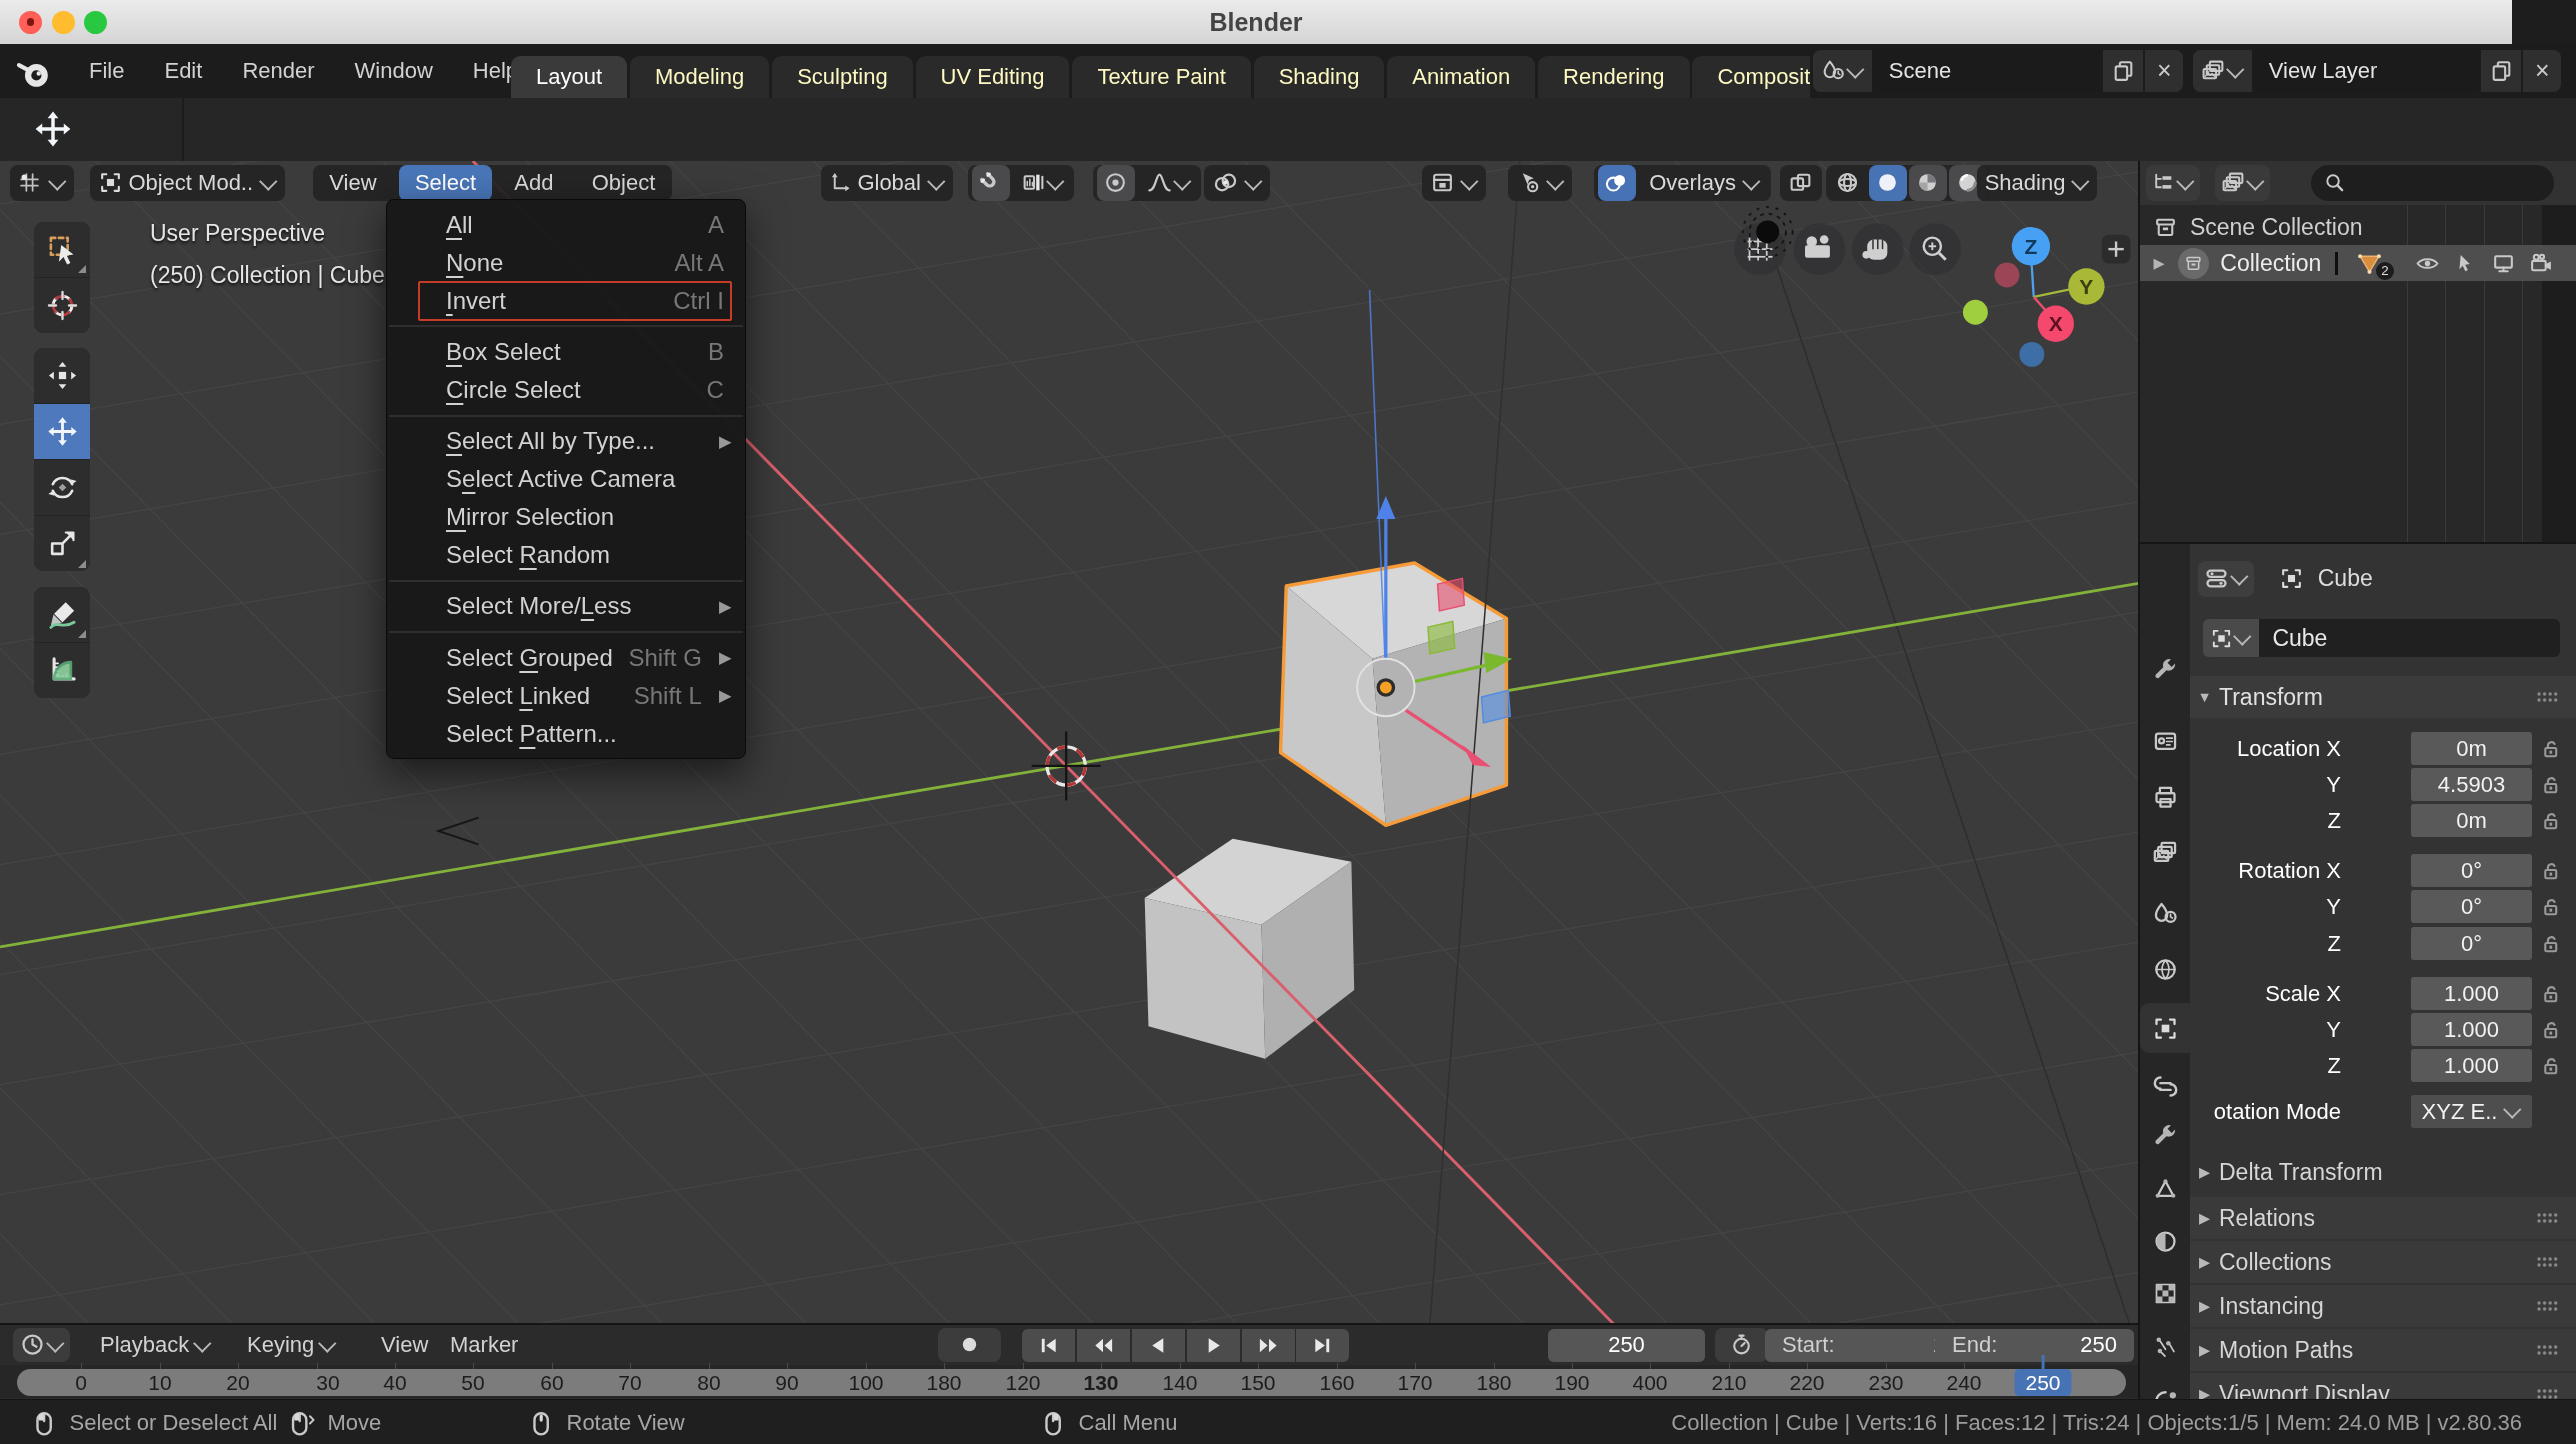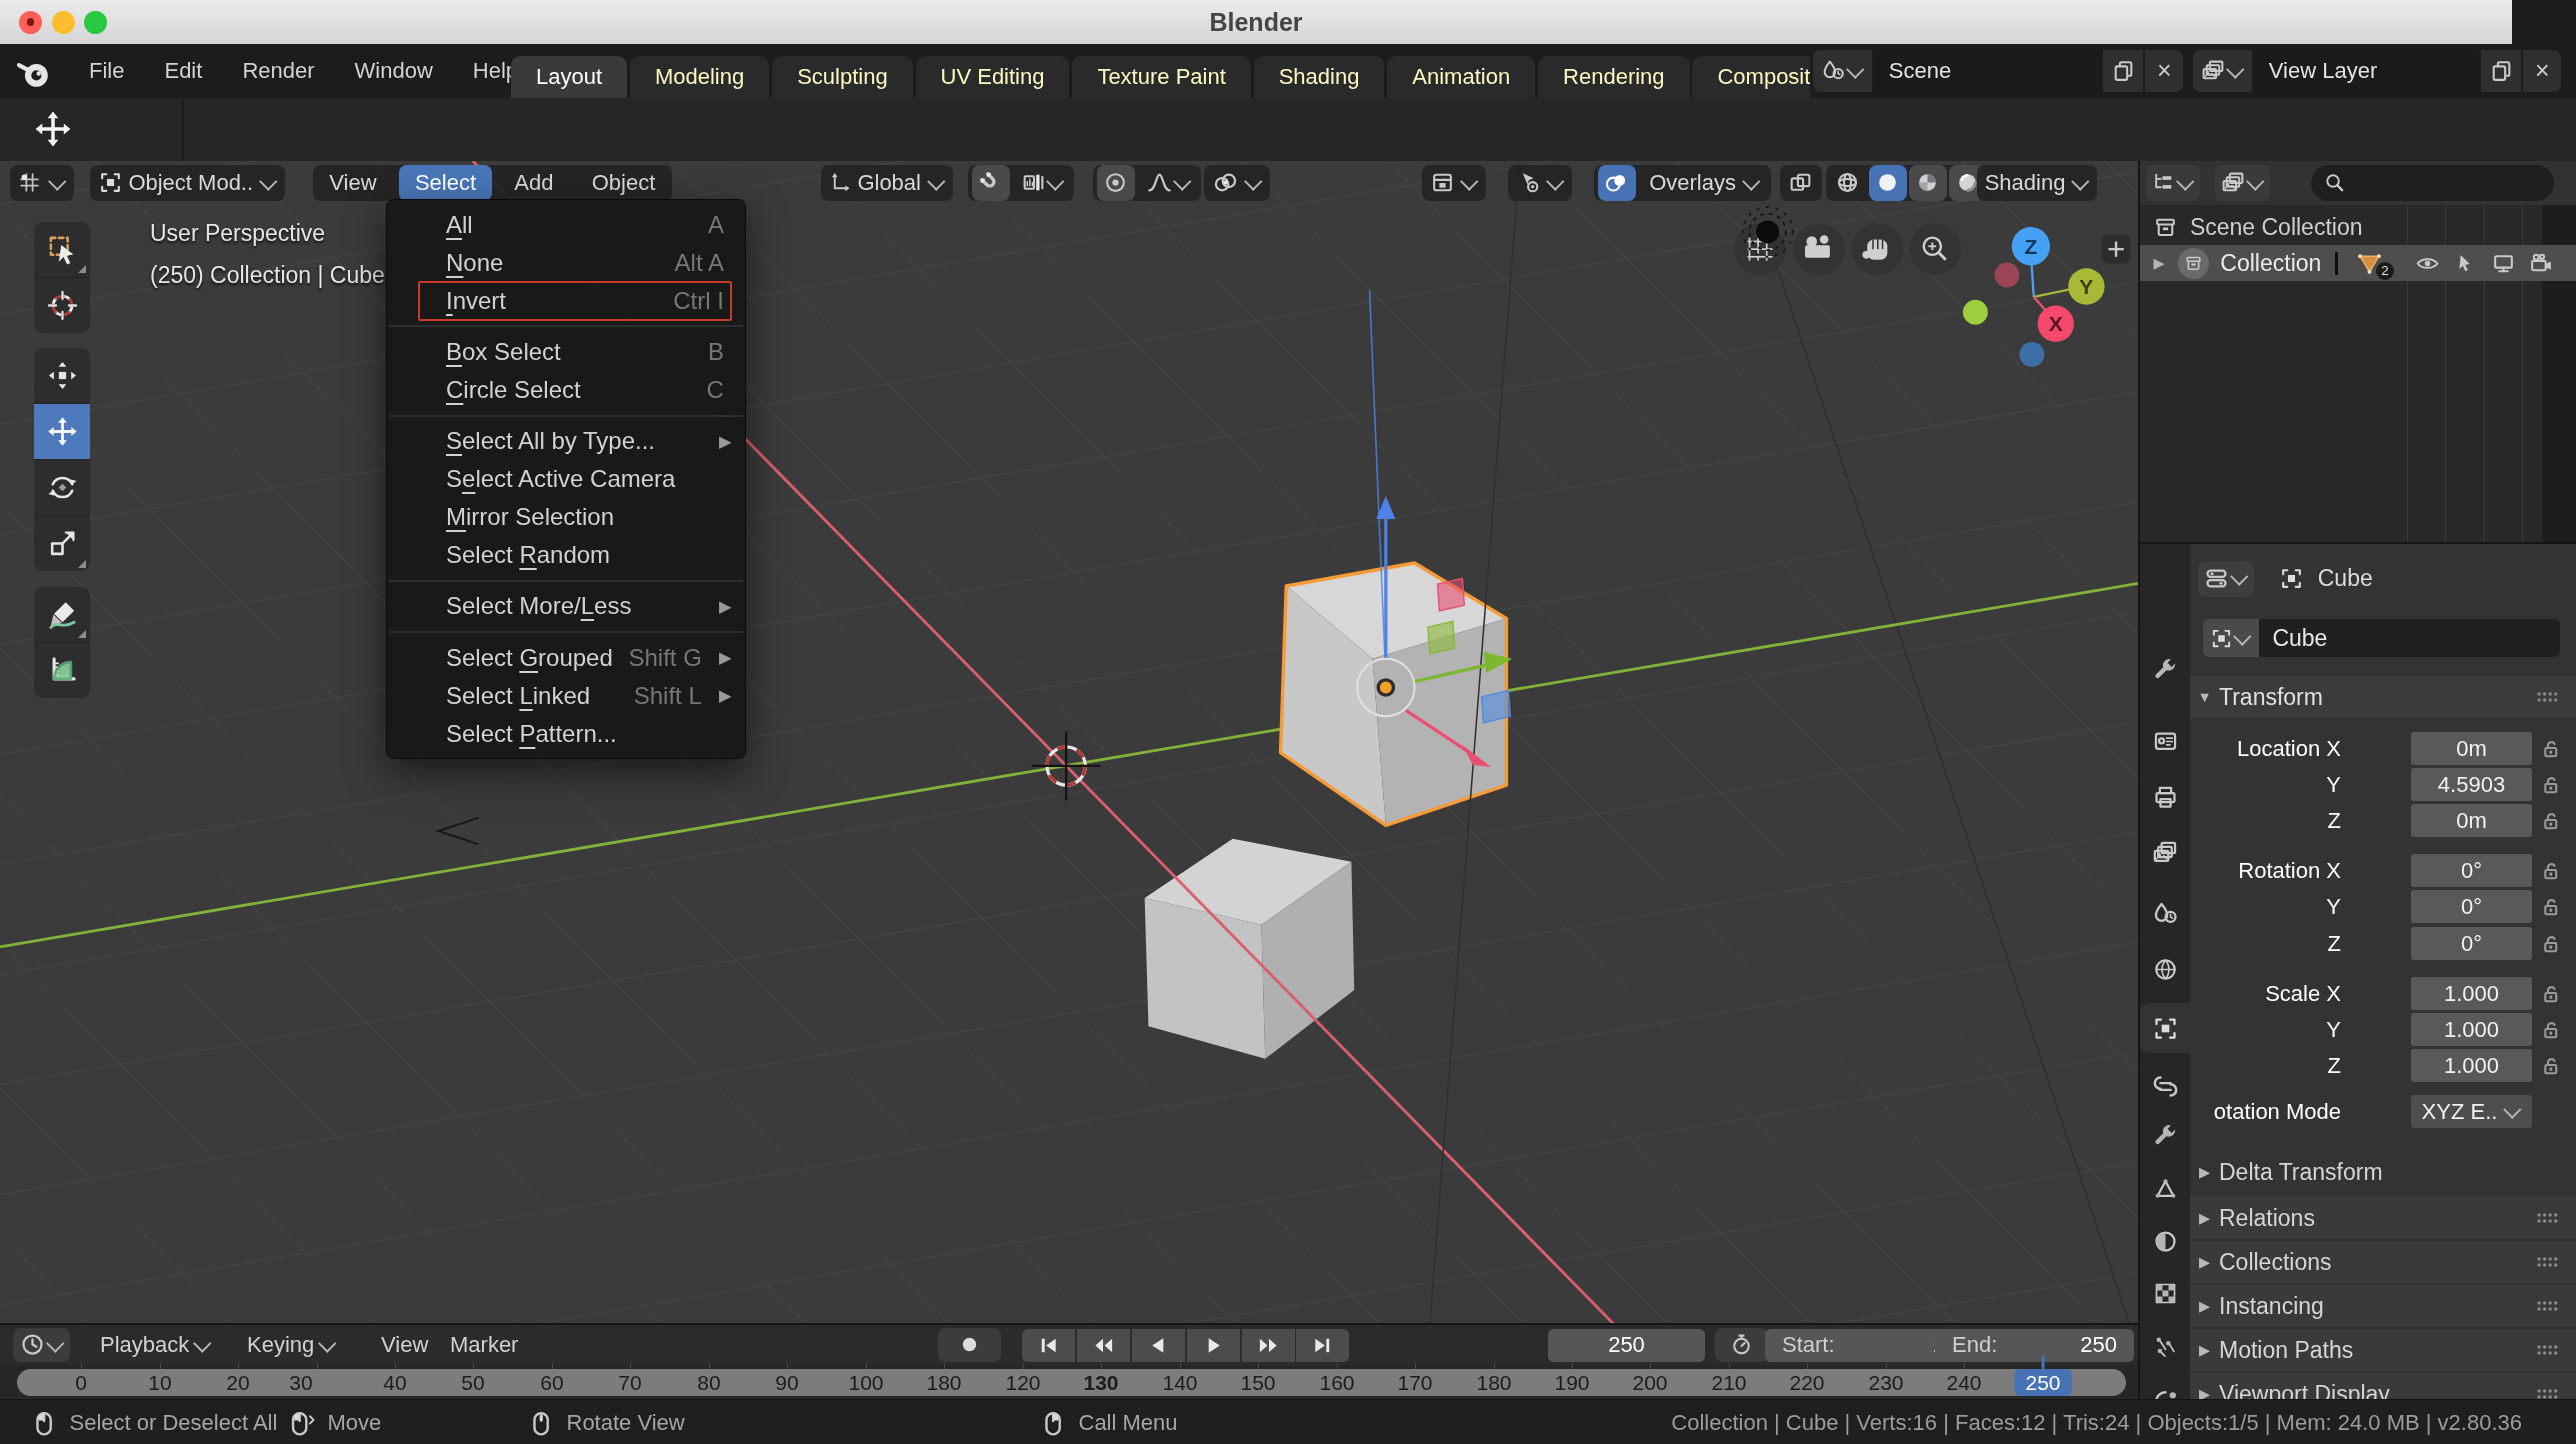--- a/index.html
+++ b/index.html
@@ -1218,21 +1218,21 @@
     </div>
     <div id="ruler">
       <div id="rband">
           <div class="rtick" style="left: 64px;"></div>
           <div class="rnum" style="left: 64px;">0</div>
           <div class="rtick" style="left: 143px;"></div>
           <div class="rnum" style="left: 143px;">10</div>
           <div class="rtick" style="left: 221px;"></div>
           <div class="rnum" style="left: 221px;">20</div>
           <div class="rtick" style="left: 300px;"></div>
-          <div class="rnum" style="left: 284px;">30</div>
+          <div class="rnum" style="left: 311px;">30</div>
           <div class="rtick" style="left: 378px;"></div>
           <div class="rnum" style="left: 378px;">40</div>
           <div class="rtick" style="left: 456px;"></div>
           <div class="rnum" style="left: 456px;">50</div>
           <div class="rtick" style="left: 535px;"></div>
           <div class="rnum" style="left: 535px;">60</div>
           <div class="rtick" style="left: 613px;"></div>
           <div class="rnum" style="left: 613px;">70</div>
           <div class="rtick" style="left: 692px;"></div>
           <div class="rnum" style="left: 692px;">80</div>
@@ -1252,21 +1252,21 @@
           <div class="rnum" style="left: 1241px;">150</div>
           <div class="rtick" style="left: 1320px;"></div>
           <div class="rnum" style="left: 1320px;">160</div>
           <div class="rtick" style="left: 1398px;"></div>
           <div class="rnum" style="left: 1398px;">170</div>
           <div class="rtick" style="left: 1477px;"></div>
           <div class="rnum" style="left: 1477px;">180</div>
           <div class="rtick" style="left: 1555px;"></div>
           <div class="rnum" style="left: 1555px;">190</div>
           <div class="rtick" style="left: 1633px;"></div>
-          <div class="rnum" style="left: 1633px;">200</div>
+          <div class="rnum" style="left: 1633px;">400</div>
           <div class="rtick" style="left: 1712px;"></div>
           <div class="rnum" style="left: 1712px;">210</div>
           <div class="rtick" style="left: 1790px;"></div>
           <div class="rnum" style="left: 1790px;">220</div>
           <div class="rtick" style="left: 1869px;"></div>
           <div class="rnum" style="left: 1869px;">230</div>
           <div class="rtick" style="left: 1947px;"></div>
           <div class="rnum" style="left: 1947px;">240</div>
           <div class="rtick" style="left: 2026px;"></div>
           <div id="playhead-line" style="left: 2026px;"></div>

